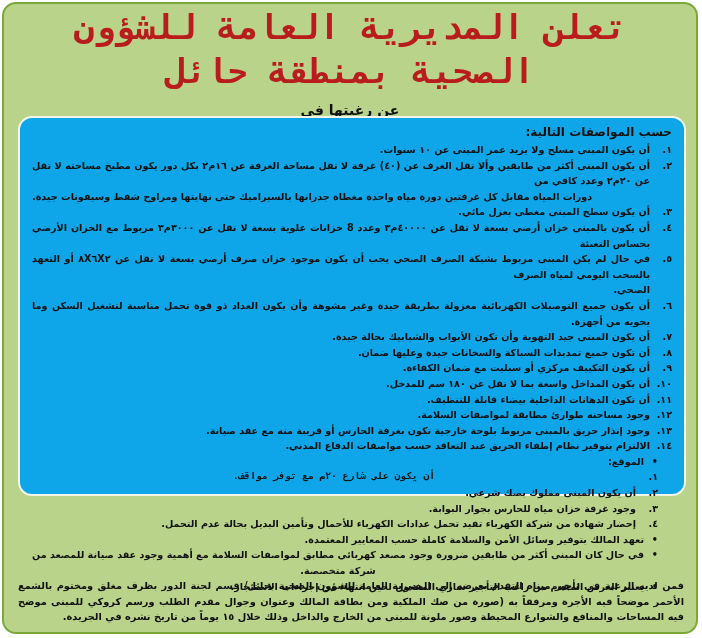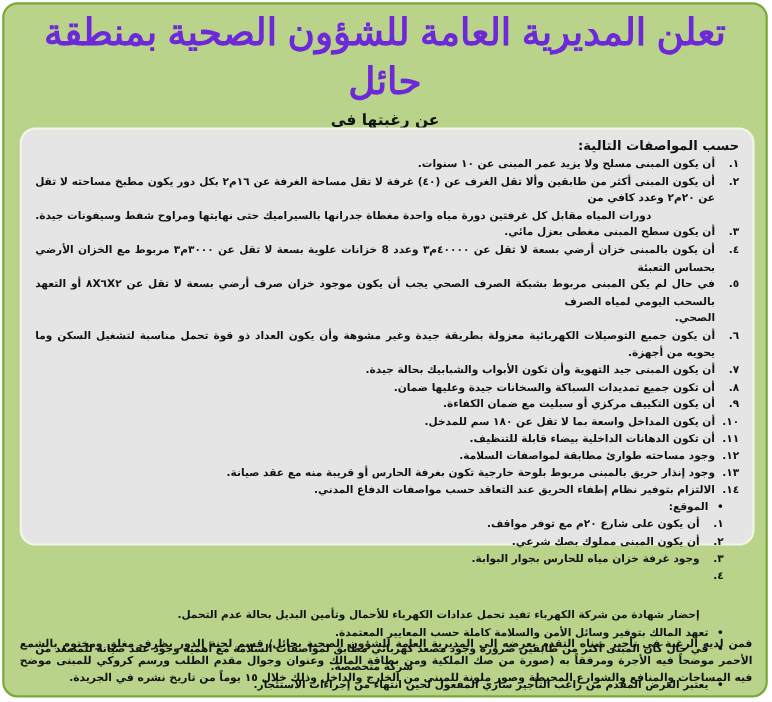--- a/index.html
+++ b/index.html
@@ -11,28 +11,28 @@
   }
   .frame {
     position:absolute; left:2px; top:2px; width:696px; height:632px;
     background:#b9d48a;
     border:2px solid #7aa83a;
     border-radius:14px;
     box-sizing:border-box;
   }
   .header { position:absolute; left:0; right:0; top:0; height:112px; text-align:center; }
   .title {
-    font-family:Liberation Sans, sans-serif; font-weight:bold;
-    font-size:34px; line-height:44px; margin-top:4px; color:#6d28d9;
+    font-family:Liberation Mono, monospace; font-weight:bold;
+    font-size:34px; line-height:44px; margin-top:4px; color:#b91c1c;
   }
   .subtitle { font-size:14px; font-weight:bold; line-height:20px; margin-top:4px; }
   .headline { font-size:22px; font-weight:bold; line-height:30px; margin-top:0px; }
   .body-panel {
     position:absolute; left:14px; right:10px; top:112px; height:380px;
-    background:#e5e5e5;
+    background:#0ea5e9;
     border:2px solid #f2f5e8;
     border-radius:14px;
     box-sizing:border-box;
     padding:6px 12px 4px 12px;
     font-size:9.6px; font-weight:bold; line-height:15.6px;
     direction:rtl;
   }
   .spec-heading { font-size:12px; font-weight:bold; line-height:17px; margin-bottom:1px; }
   .line { display:flex; align-items:flex-start; }
   .num { width:22px; flex:0 0 22px; text-align:right; }
@@ -128,33 +128,33 @@
       </div>
 
     <div class="line bullet-row">
       <span class="num">•</span>
       <span class="txt">الموقع:</span>
     </div>
 
     <div id="location-items">
         <div class="line sub-row">
           <span class="num">١.</span>
-          <span class="txt" style="text-align: right;">أن يكون على شارع ٢٠م مع توفر مواقف.</span>
+          <span class="txt" style="text-align: center; font-family: Liberation Mono, monospace;">أن يكون على شارع ٢٠م مع توفر مواقف.</span>
         </div>
         <div class="line sub-row">
           <span class="num">٢.</span>
           <span class="txt" style="text-align: right;">أن يكون المبنى مملوك بصك شرعي.</span>
         </div>
         <div class="line sub-row">
           <span class="num">٣.</span>
           <span class="txt" style="text-align: right;">وجود غرفة خزان مياه للحارس بجوار البوابة.</span>
         </div>
         <div class="line sub-row">
           <span class="num">٤.</span>
-          <span class="txt" style="text-align: right; margin-top: 36px;">إحضار شهادة من شركة الكهرباء تفيد تحمل عدادات الكهرباء للأحمال وتأمين البديل بحالة عدم التحمل.</span>
+          <span class="txt" style="text-align: right;">إحضار شهادة من شركة الكهرباء تفيد تحمل عدادات الكهرباء للأحمال وتأمين البديل بحالة عدم التحمل.</span>
         </div>
       </div>
 
     <div id="bullet-items">
         <div class="line bullet-row">
           <span class="num">•</span>
           <span class="txt" style="text-align: right;">تعهد المالك بتوفير وسائل الأمن والسلامة كاملة حسب المعايير المعتمدة.</span>
         </div>
         <div class="line bullet-row">
           <span class="num">•</span>

